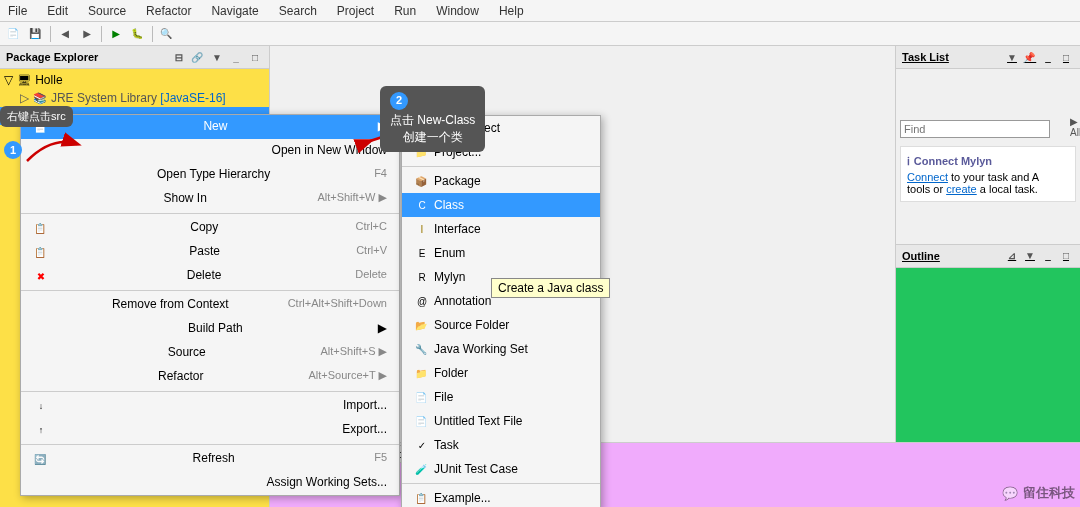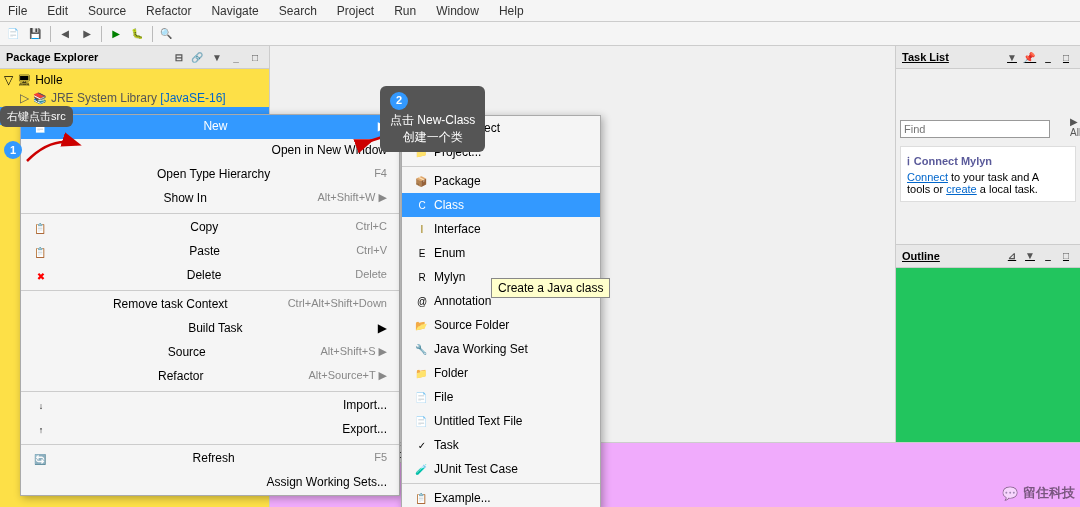--- a/index.html
+++ b/index.html
@@ -361,26 +361,26 @@
         <span class="shortcut">Ctrl+V</span>
       </div>
       <div class="ctx-item">
         <span class="ctx-item-icon" style="color:red;">✖</span>
         <span>Delete</span>
         <span class="shortcut">Delete</span>
       </div>
       <div class="ctx-separator"></div>
       <div class="ctx-item">
         <span class="ctx-item-icon"></span>
-        <span>Remove task Context</span>
+        <span>Remove from Context</span>
         <span class="shortcut">Ctrl+Alt+Shift+Down</span>
       </div>
       <div class="ctx-item">
         <span class="ctx-item-icon"></span>
-        <span>Build Task</span>
+        <span>Build Path</span>
         <span class="ctx-arrow">▶</span>
       </div>
       <div class="ctx-item">
         <span class="ctx-item-icon"></span>
         <span>Source</span>
         <span class="shortcut">Alt+Shift+S ▶</span>
       </div>
       <div class="ctx-item">
         <span class="ctx-item-icon"></span>
         <span>Refactor</span>

